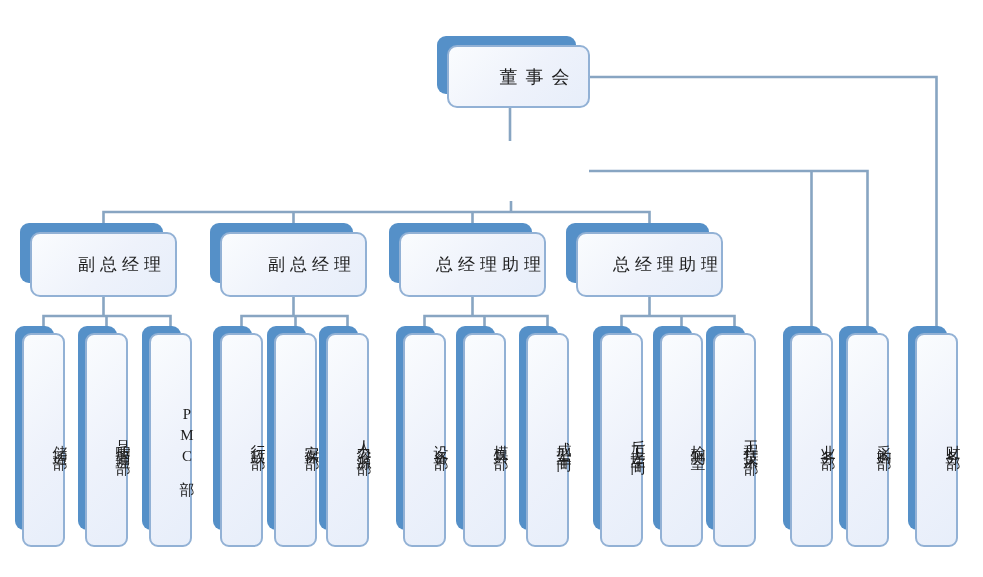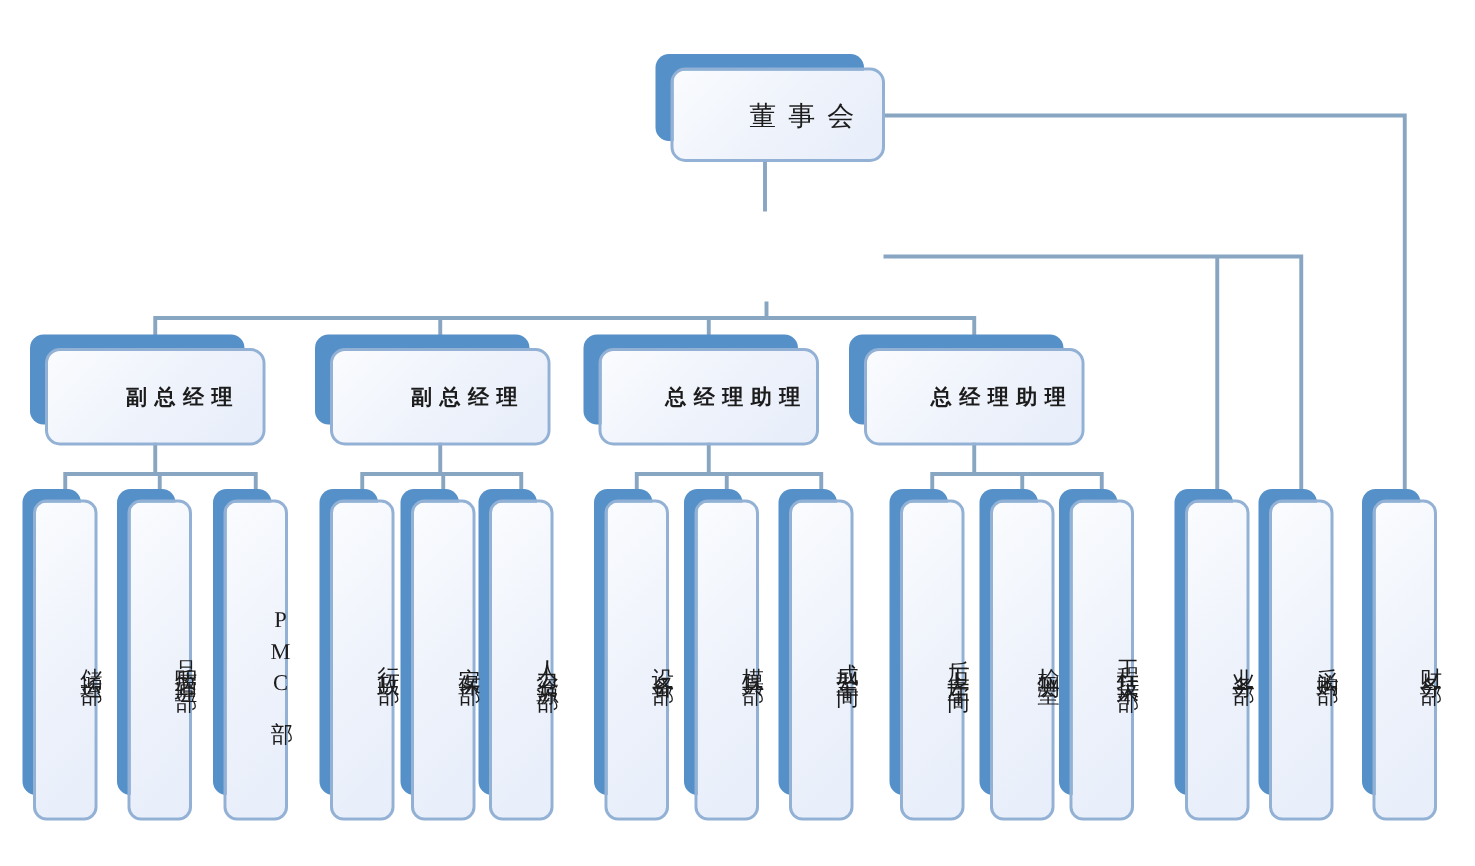--- a/index.html
+++ b/index.html
@@ -33,25 +33,24 @@
     border-radius:9px;
     z-index:-1;
   }
   .node.h .lbl{
     font-size:18px;
     letter-spacing:8px;
     margin-right:-8px;
     white-space:nowrap;
   }
   .node.m .lbl{
-    font-size:14px;
+    font-size:17px;
     letter-spacing:5px;
     margin-right:-5px;
     white-space:nowrap;
-    font-weight:bold;
   }
   .node.v{border-radius:9px;}
   .node.v::before{left:-9px;top:-9px;height:97%;}
   .node.v .lbl{
     writing-mode:vertical-rl;
     text-orientation:upright;
     font-size:15px;
     letter-spacing:5px;
     line-height:1;
     white-space:nowrap;

